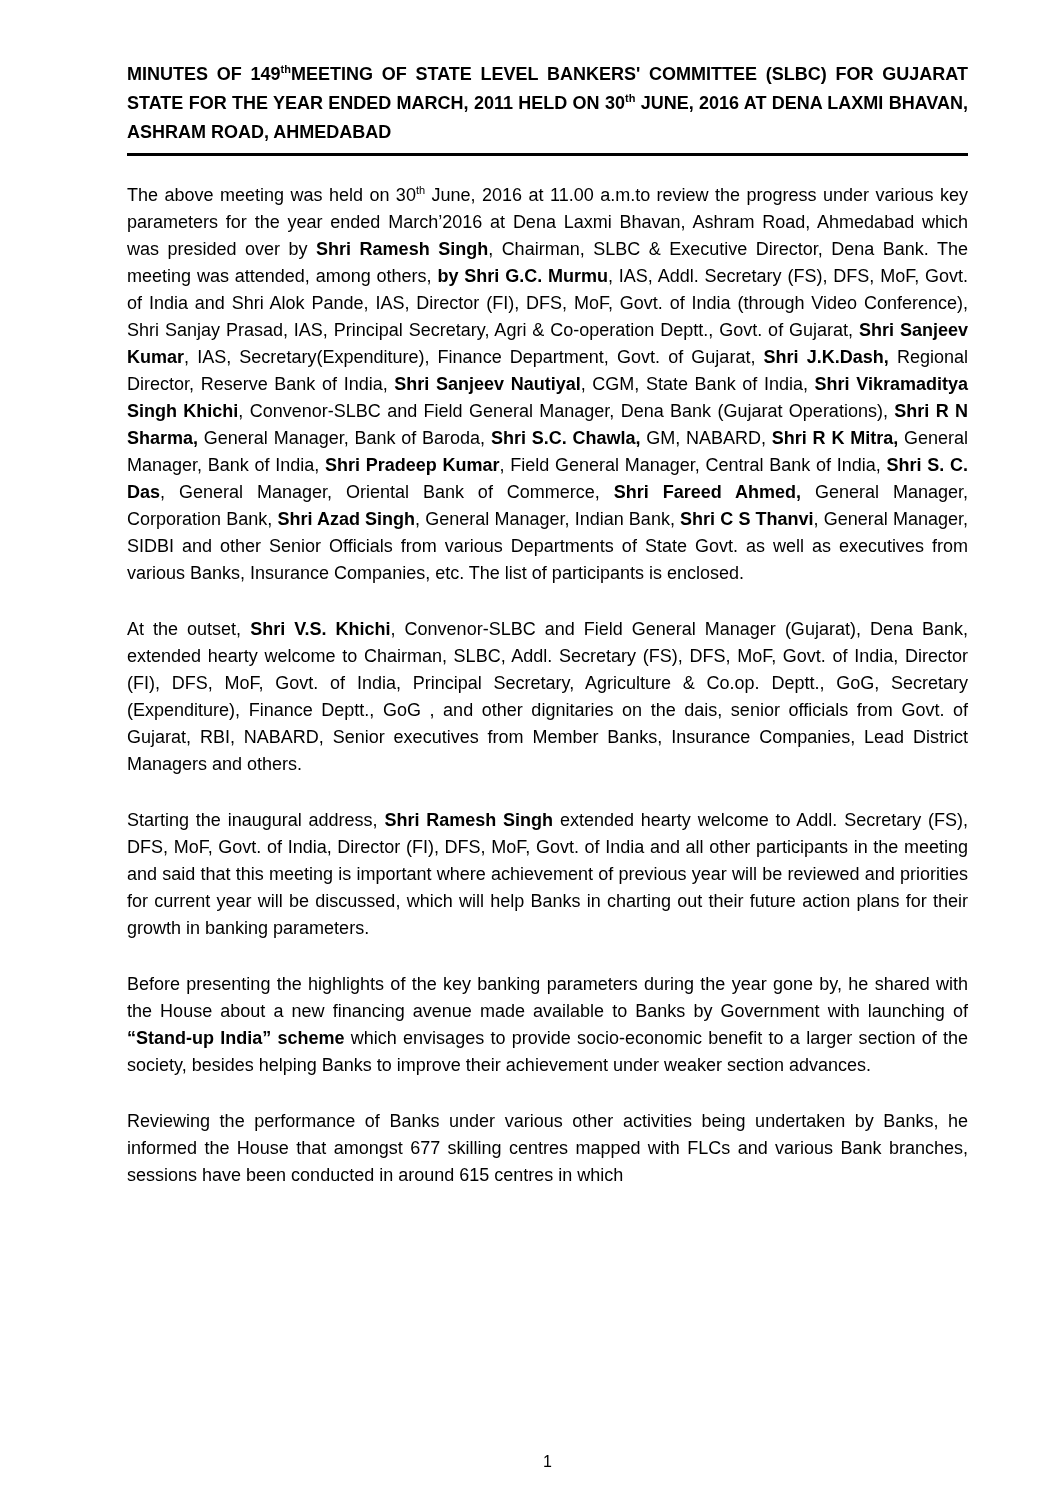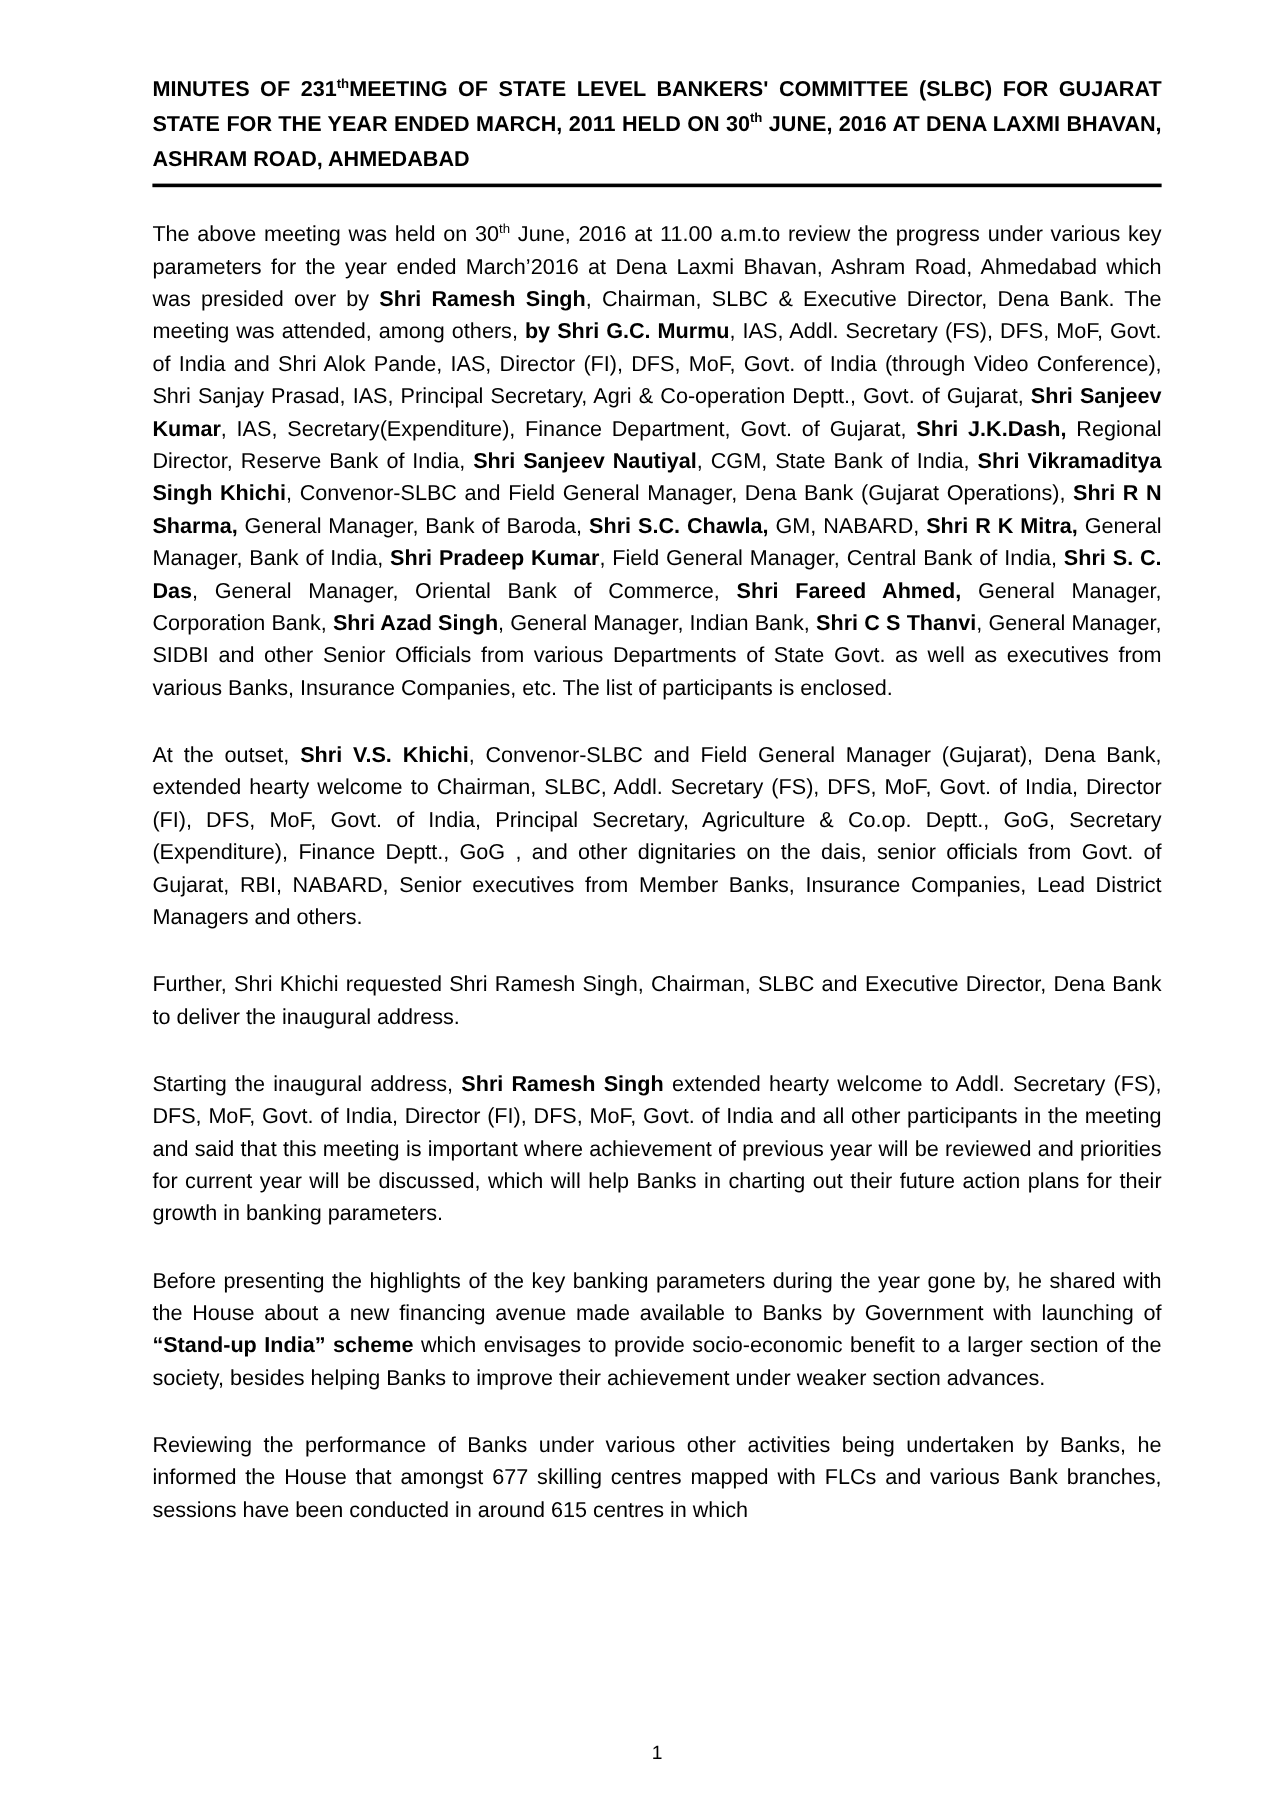--- a/index.html
+++ b/index.html
@@ -61,24 +61,23 @@
     top: 1452px;
     text-align: center;
     font-size: 16px;
     line-height: 20px;
   }
 </style>
 </head>
 <body>
 
 <div class="page">
-  <h1 class="doc-title"><span>MINUTES OF 231</span><sup>th</sup><span>MEETING OF STATE LEVEL BANKERS' COMMITTEE (SLBC) FOR GUJARAT STATE FOR THE YEAR ENDED MARCH, 2011 HELD ON 30</span><sup>th</sup><span> JUNE, 2016 AT DENA LAXMI BHAVAN, ASHRAM ROAD, AHMEDABAD</span></h1>
+  <h1 class="doc-title"><span>MINUTES OF 149</span><sup>th</sup><span>MEETING OF STATE LEVEL BANKERS' COMMITTEE (SLBC) FOR GUJARAT STATE FOR THE YEAR ENDED MARCH, 2011 HELD ON 30</span><sup>th</sup><span> JUNE, 2016 AT DENA LAXMI BHAVAN, ASHRAM ROAD, AHMEDABAD</span></h1>
   <hr class="title-rule">
   <div class="doc-body">
       <p><span>The above meeting was held on 30</span><sup>th</sup><span> June, 2016 at 11.00 a.m.to review the progress under various key parameters for the year ended March’2016 at Dena Laxmi Bhavan, Ashram Road, Ahmedabad which was presided over by </span><b>Shri Ramesh Singh</b><span>, Chairman, SLBC &amp; Executive Director, Dena Bank. The meeting was attended, among others, </span><b>by Shri G.C. Murmu</b><span>, IAS, Addl. Secretary (FS), DFS, MoF, Govt. of India and Shri Alok Pande, IAS, Director (FI), DFS, MoF, Govt. of India (through Video Conference), Shri Sanjay Prasad, IAS, Principal Secretary, Agri &amp; Co-operation Deptt., Govt. of Gujarat, </span><b>Shri Sanjeev Kumar</b><span>, IAS, Secretary(Expenditure), Finance Department, Govt. of Gujarat, </span><b>Shri J.K.Dash,</b><span> Regional Director, Reserve Bank of India, </span><b>Shri Sanjeev Nautiyal</b><span>, CGM, State Bank of India, </span><b>Shri Vikramaditya Singh Khichi</b><span>, Convenor-SLBC and Field General Manager, Dena Bank (Gujarat Operations), </span><b>Shri R N Sharma,</b><span> General Manager, Bank of Baroda, </span><b>Shri S.C. Chawla,</b><span> GM, NABARD, </span><b>Shri R K Mitra,</b><span> General Manager, Bank of India, </span><b>Shri Pradeep Kumar</b><span>, Field General Manager, Central Bank of India, </span><b>Shri S. C. Das</b><span>, General Manager, Oriental Bank of Commerce, </span><b>Shri Fareed Ahmed,</b><span> General Manager, Corporation Bank, </span><b>Shri Azad Singh</b><span>, General Manager, Indian Bank, </span><b>Shri C S Thanvi</b><span>, General Manager, SIDBI and other Senior Officials from various Departments of State Govt. as well as executives from  various Banks, Insurance Companies, etc. The list of participants is enclosed.</span></p>
       <p><span>At the outset, </span><b>Shri V.S. Khichi</b><span>, Convenor-SLBC and Field General Manager (Gujarat), Dena Bank, extended hearty welcome to Chairman, SLBC, Addl. Secretary (FS), DFS, MoF, Govt. of India, Director (FI), DFS, MoF, Govt. of India, Principal Secretary, Agriculture &amp; Co.op. Deptt., GoG, Secretary (Expenditure), Finance Deptt., GoG , and other dignitaries on the dais, senior officials from Govt. of Gujarat, RBI, NABARD, Senior executives from Member Banks, Insurance Companies, Lead District Managers and others.</span></p>
-      <p><span>Further, Shri Khichi requested Shri Ramesh Singh, Chairman, SLBC and Executive Director, Dena Bank to deliver the inaugural address.</span></p>
       <p><span>Starting the inaugural address, </span><b>Shri Ramesh Singh</b><span> extended hearty welcome to Addl. Secretary (FS), DFS, MoF, Govt. of India, Director (FI), DFS, MoF, Govt. of India and all other participants in the meeting and said that this meeting is important where achievement of previous year will be reviewed and priorities for current year will be discussed, which will help Banks in charting out their future action plans for their growth in banking parameters.</span></p>
       <p><span>Before presenting the highlights of the key banking parameters during the year gone by, he shared with the House about a new financing avenue made available to Banks by Government with launching of </span><b>“Stand-up India” scheme</b><span> which envisages to provide socio-economic benefit to a larger section of the society, besides helping Banks to improve their achievement under weaker section advances.</span></p>
       <p><span>Reviewing the performance of Banks under various other activities being undertaken by Banks, he informed the House that amongst 677 skilling centres mapped with FLCs and various Bank branches, sessions have been conducted in around 615 centres in which</span></p>
     </div>
   <div class="page-footer">1</div>
 </div>
 
 </body></html>

